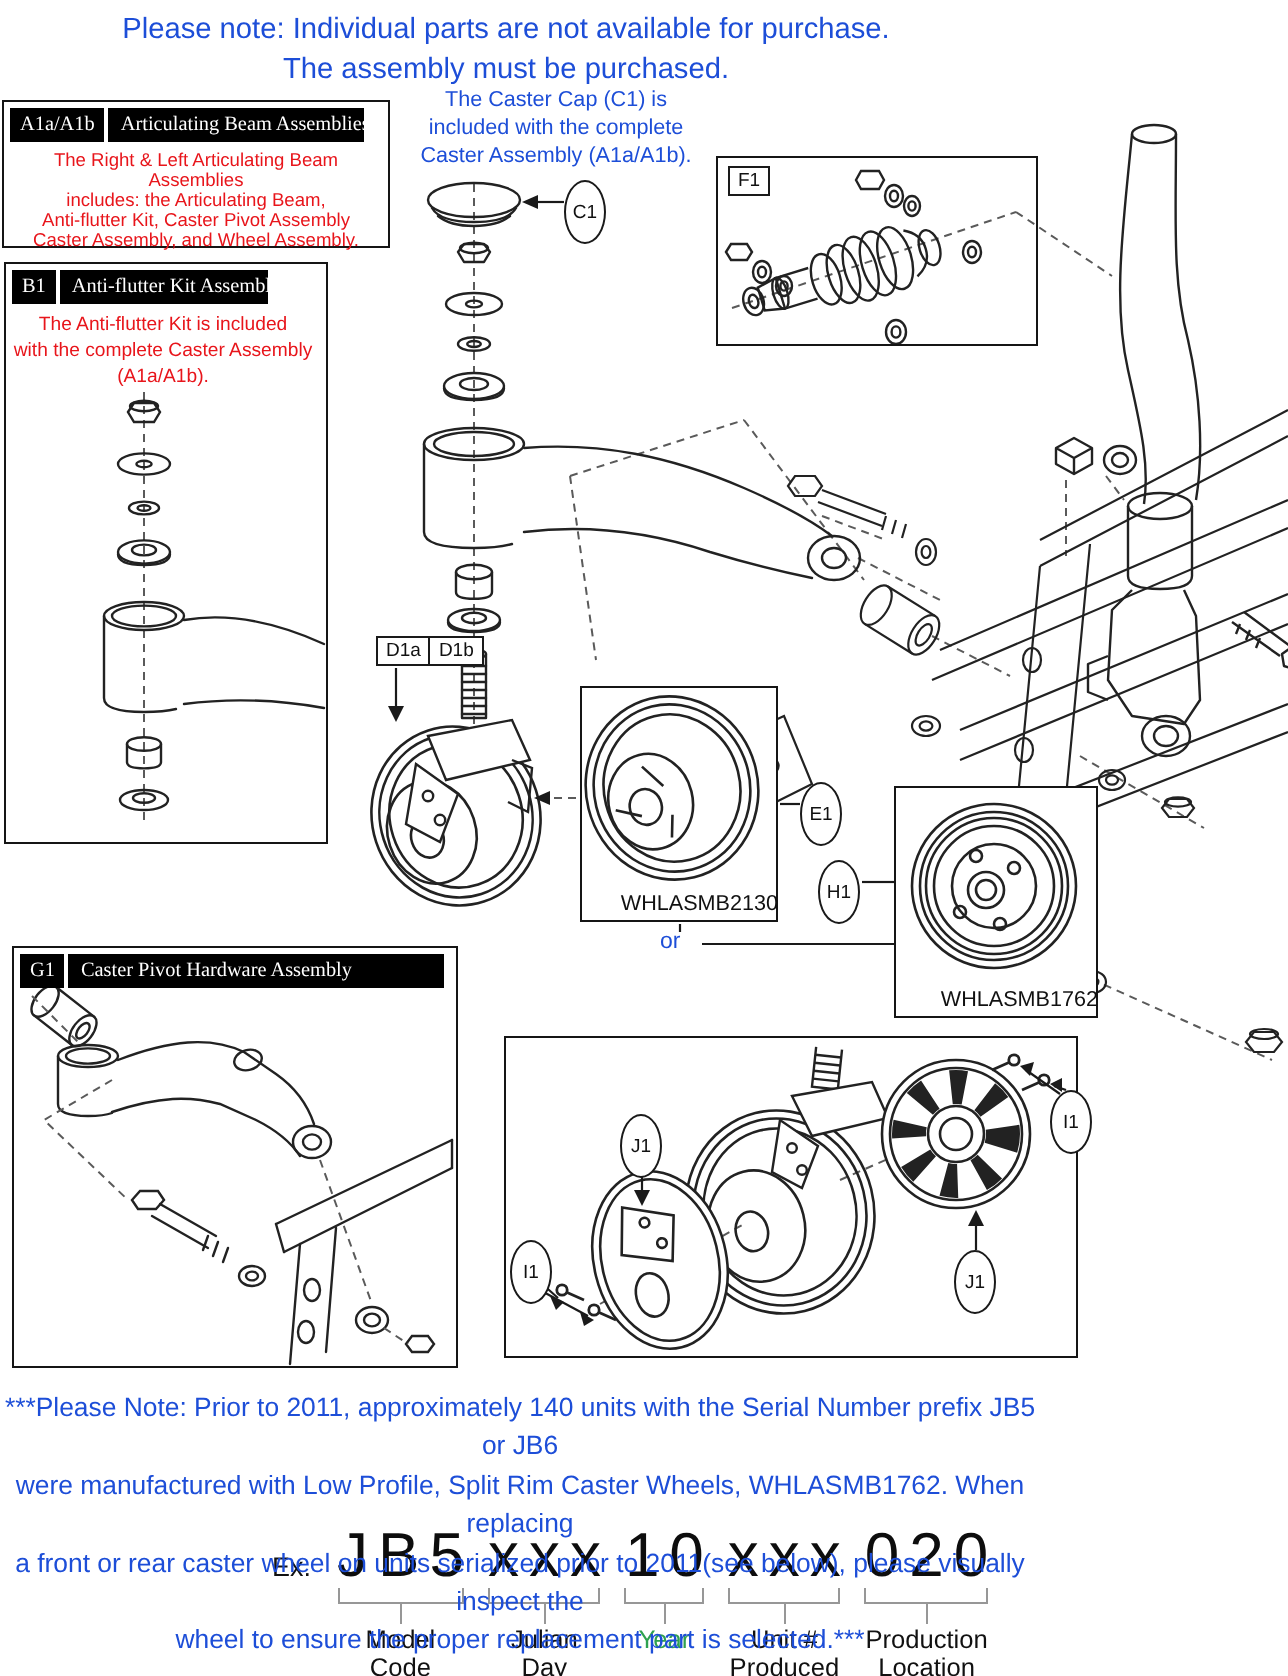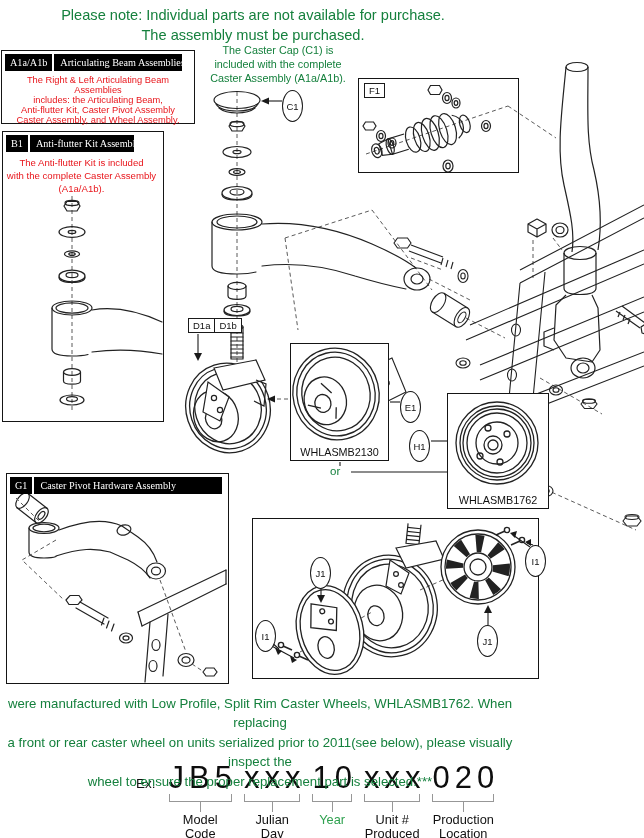--- a/index.html
+++ b/index.html
@@ -1,37 +1,37 @@
 <!DOCTYPE html>
 <html><head>
 <meta charset="utf-8">
 <style>
   html,body{margin:0;padding:0;background:#fff;}
   body{font-family:"Liberation Sans",sans-serif;color:#111;}
   .page{position:relative;width:644px;height:838px;background:#fff;overflow:hidden;}
   .abs{position:absolute;}
   svg.layer{position:absolute;left:0;top:0;}
-  .red{color:#15803d;}
+  .red{color:#1d4ed8;}
   .center{text-align:center;}
   .top-note{left:13px;top:5px;width:480px;font-size:14.6px;line-height:20px;}
   .ccap-note{left:196px;top:44px;width:164px;font-size:10.8px;line-height:13.8px;}
 
   .pbox{position:absolute;border:1.6px solid #151515;background:transparent;box-sizing:border-box;}
   .pbox.white{background:#fff;border-width:1.4px;}
   .hdr{position:absolute;height:17px;background:#000;color:#fff;display:flex;align-items:center;font-size:10.2px;box-sizing:border-box;white-space:nowrap;font-family:Liberation Serif, serif;}
   .hdr .code{padding:0 5px;border-right:2px solid #fff;height:100%;display:flex;align-items:center;}
   .hdr .ttl{padding:0 6px;overflow:hidden;}
   .boxnote{position:absolute;font-size:9.3px;line-height:10px;text-align:center;color:#e8151b;}
   .b1note{font-size:9.6px;line-height:13px;}
 
   .callout{position:absolute;width:21px;height:32px;border:1.3px solid #1a1a1a;border-radius:50%;background:#fff;box-sizing:border-box;display:flex;align-items:center;justify-content:center;font-size:9.5px;z-index:6;}
   .taglabel{position:absolute;display:flex;z-index:6;font-size:9.5px;}
   .taglabel .cell{border:1.1px solid #1a1a1a;background:#fff;padding:1px 4px;}
   .taglabel .cell + .cell{border-left:none;}
-  .partnum{position:absolute;font-size:10.8px;text-align:center;z-index:6;}
+  .partnum{position:absolute;font-size:10.8px;text-align:right;z-index:6;}
   .orlbl{position:absolute;left:330px;top:465px;font-size:11.5px;z-index:6;}
 
   .foot-note{left:2px;top:694px;width:516px;font-size:13.2px;line-height:19.4px;}
 
   .serial{position:absolute;left:136px;top:761px;display:flex;align-items:flex-start;}
   .serial .ex{font-size:13.5px;margin-top:15px;margin-right:7px;}
   .seg{display:flex;flex-direction:column;align-items:center;margin:0 1px;}
   .seg .big{font-size:31px;line-height:33px;letter-spacing:5px;padding-left:5px;color:#0d0d0d;}
   .seg .bracket{align-self:stretch;height:7px;border-left:1px solid #979797;border-right:1px solid #979797;border-bottom:1px solid #979797;margin:0 5px;}
   .seg .stem{width:1px;height:10px;background:#979797;}
@@ -441,20 +441,21 @@
   <div class="taglabel" style="left:188px;top:318px">
     <span class="cell">D1a</span>
     <span class="cell">D1b</span>
   </div>
 
   <div class="partnum" style="left:290px;top:446px;width:99px">WHLASMB2130</div>
   <div class="partnum" style="left:447px;top:494px;width:102px">WHLASMB1762</div>
   <div class="orlbl red">or</div>
 
   <div class="abs foot-note red center" style="z-index:5">
+    <div>***Please Note: Prior to 2011, approximately 140 units with the Serial Number prefix JB5 or JB6</div>
     <div>were manufactured with Low Profile, Split Rim Caster Wheels, WHLASMB1762. When replacing</div>
     <div>a front or rear caster wheel on units serialized prior to 2011(see below), please visually inspect the</div>
     <div>wheel to ensure the proper replacement part is selected.***</div>
   </div>
 
   <div class="serial">
     <span class="ex">Ex.</span>
     <div class="seg">
       <div class="big">JB5</div>
       <div class="bracket"></div>

